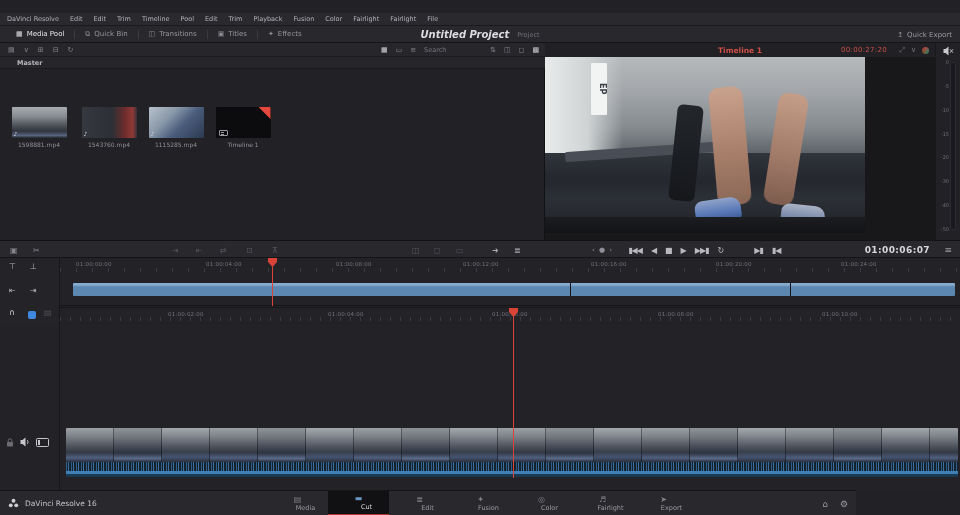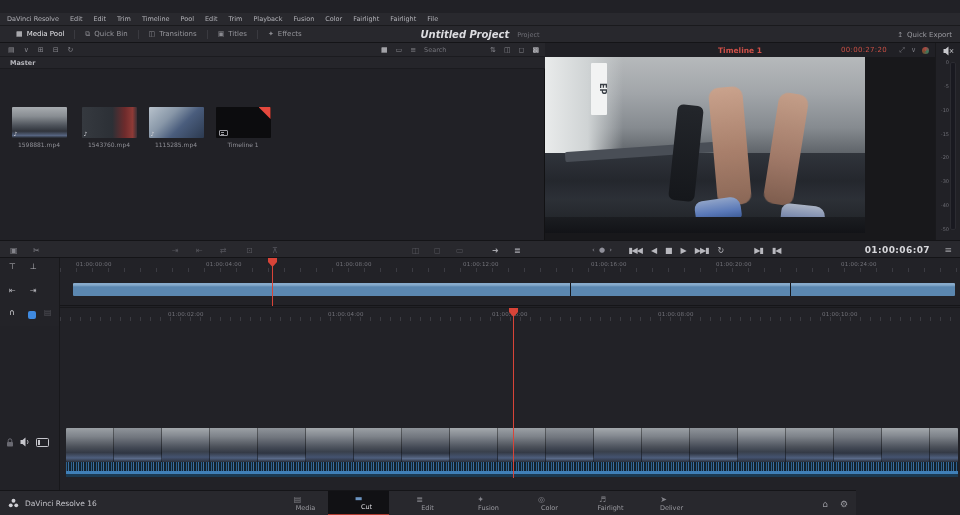--- a/index.html
+++ b/index.html
@@ -32,21 +32,21 @@
   .hdr-right { position:absolute; right:8px; top:0; height:17px; display:flex; align-items:center; gap:4px; font-size:7px; color:#9a9aa0; }
 
   
   .media-panel { position:absolute; left:0; top:43px; width:545px; height:197px; background:#212126; border-right:1px solid #121214; }
   .mp-toolbar { position:absolute; left:0; top:0; width:545px; height:14px; background:#26262b; display:flex; align-items:center; font-size:7px; color:#85858c; border-bottom:1px solid #1b1b1f; }
   .mp-left { display:flex; gap:9px; padding-left:8px; align-items:center; }
   .mp-right { position:absolute; right:6px; display:flex; gap:8px; align-items:center; }
   .mp-right .bright { color:#d0d0d5; }
   .mp-search { background:transparent; border:none; outline:none; width:58px; font-size:6.5px; color:#c0c0c6; font-family:inherit; }
   .mp-search::placeholder { color:#74747b; }
-  .bin-bar { position:absolute; left:0; top:14px; width:545px; height:12px; background:#25252a; border-bottom:1px solid #1b1b1f; display:flex; align-items:center; padding-left:10px; }
+  .bin-bar { position:absolute; left:0; top:14px; width:545px; height:12px; background:#25252a; border-bottom:1px solid #1b1b1f; display:flex; align-items:center; padding-left:17px; }
   .bin-name { font-size:6.5px; font-weight:bold; color:#b8b8bе; color:#b8b8be; }
   .clips { position:absolute; left:0; top:26px; width:545px; height:171px; }
   .clip { position:absolute; width:58px; text-align:center; }
   .thumb { position:relative; width:55px; height:31px; margin:0 auto; border-radius:1px; overflow:hidden; }
   .t0 { background:linear-gradient(180deg,#a8acb0 0%,#888d92 30%,#4d525a 60%,#30343c 78%,#566480 92%,#23262c 100%); }
   .t1 { background:linear-gradient(90deg,#35393f 0%,#2c3036 55%,#6e2b2c 78%,#8e3a36 92%,#3a3036 100%); }
   .t2 { background:linear-gradient(135deg,#b8c2cc 0%,#8897a8 35%,#4a5d7d 60%,#2c3activ 100%); background:linear-gradient(135deg,#b8c2cc 0%,#8897a8 35%,#4a5d7d 60%,#2c3a50 100%); }
   .t3 { background:#0c0c0e; }
   .corner { position:absolute; right:0; top:0; width:12px; height:12px; clip-path:polygon(100% 0,0 0,100% 100%); background:#e5483d; }
   .audio-badge { position:absolute; left:2px; bottom:1px; font-size:6px; color:#cfcfd4; }
@@ -428,21 +428,21 @@
         <div class="tab">
           <span class="t-ico">◎</span>
           <span class="t-label">Color</span>
         </div>
         <div class="tab">
           <span class="t-ico">♬</span>
           <span class="t-label">Fairlight</span>
         </div>
         <div class="tab">
           <span class="t-ico">➤</span>
-          <span class="t-label">Deliver</span>
+          <span class="t-label">Export</span>
         </div>
       </div>
     <div class="bb-right">
       <span>⌂</span>
       <span>⚙</span>
     </div>
   </div>
 
 </div>
 

